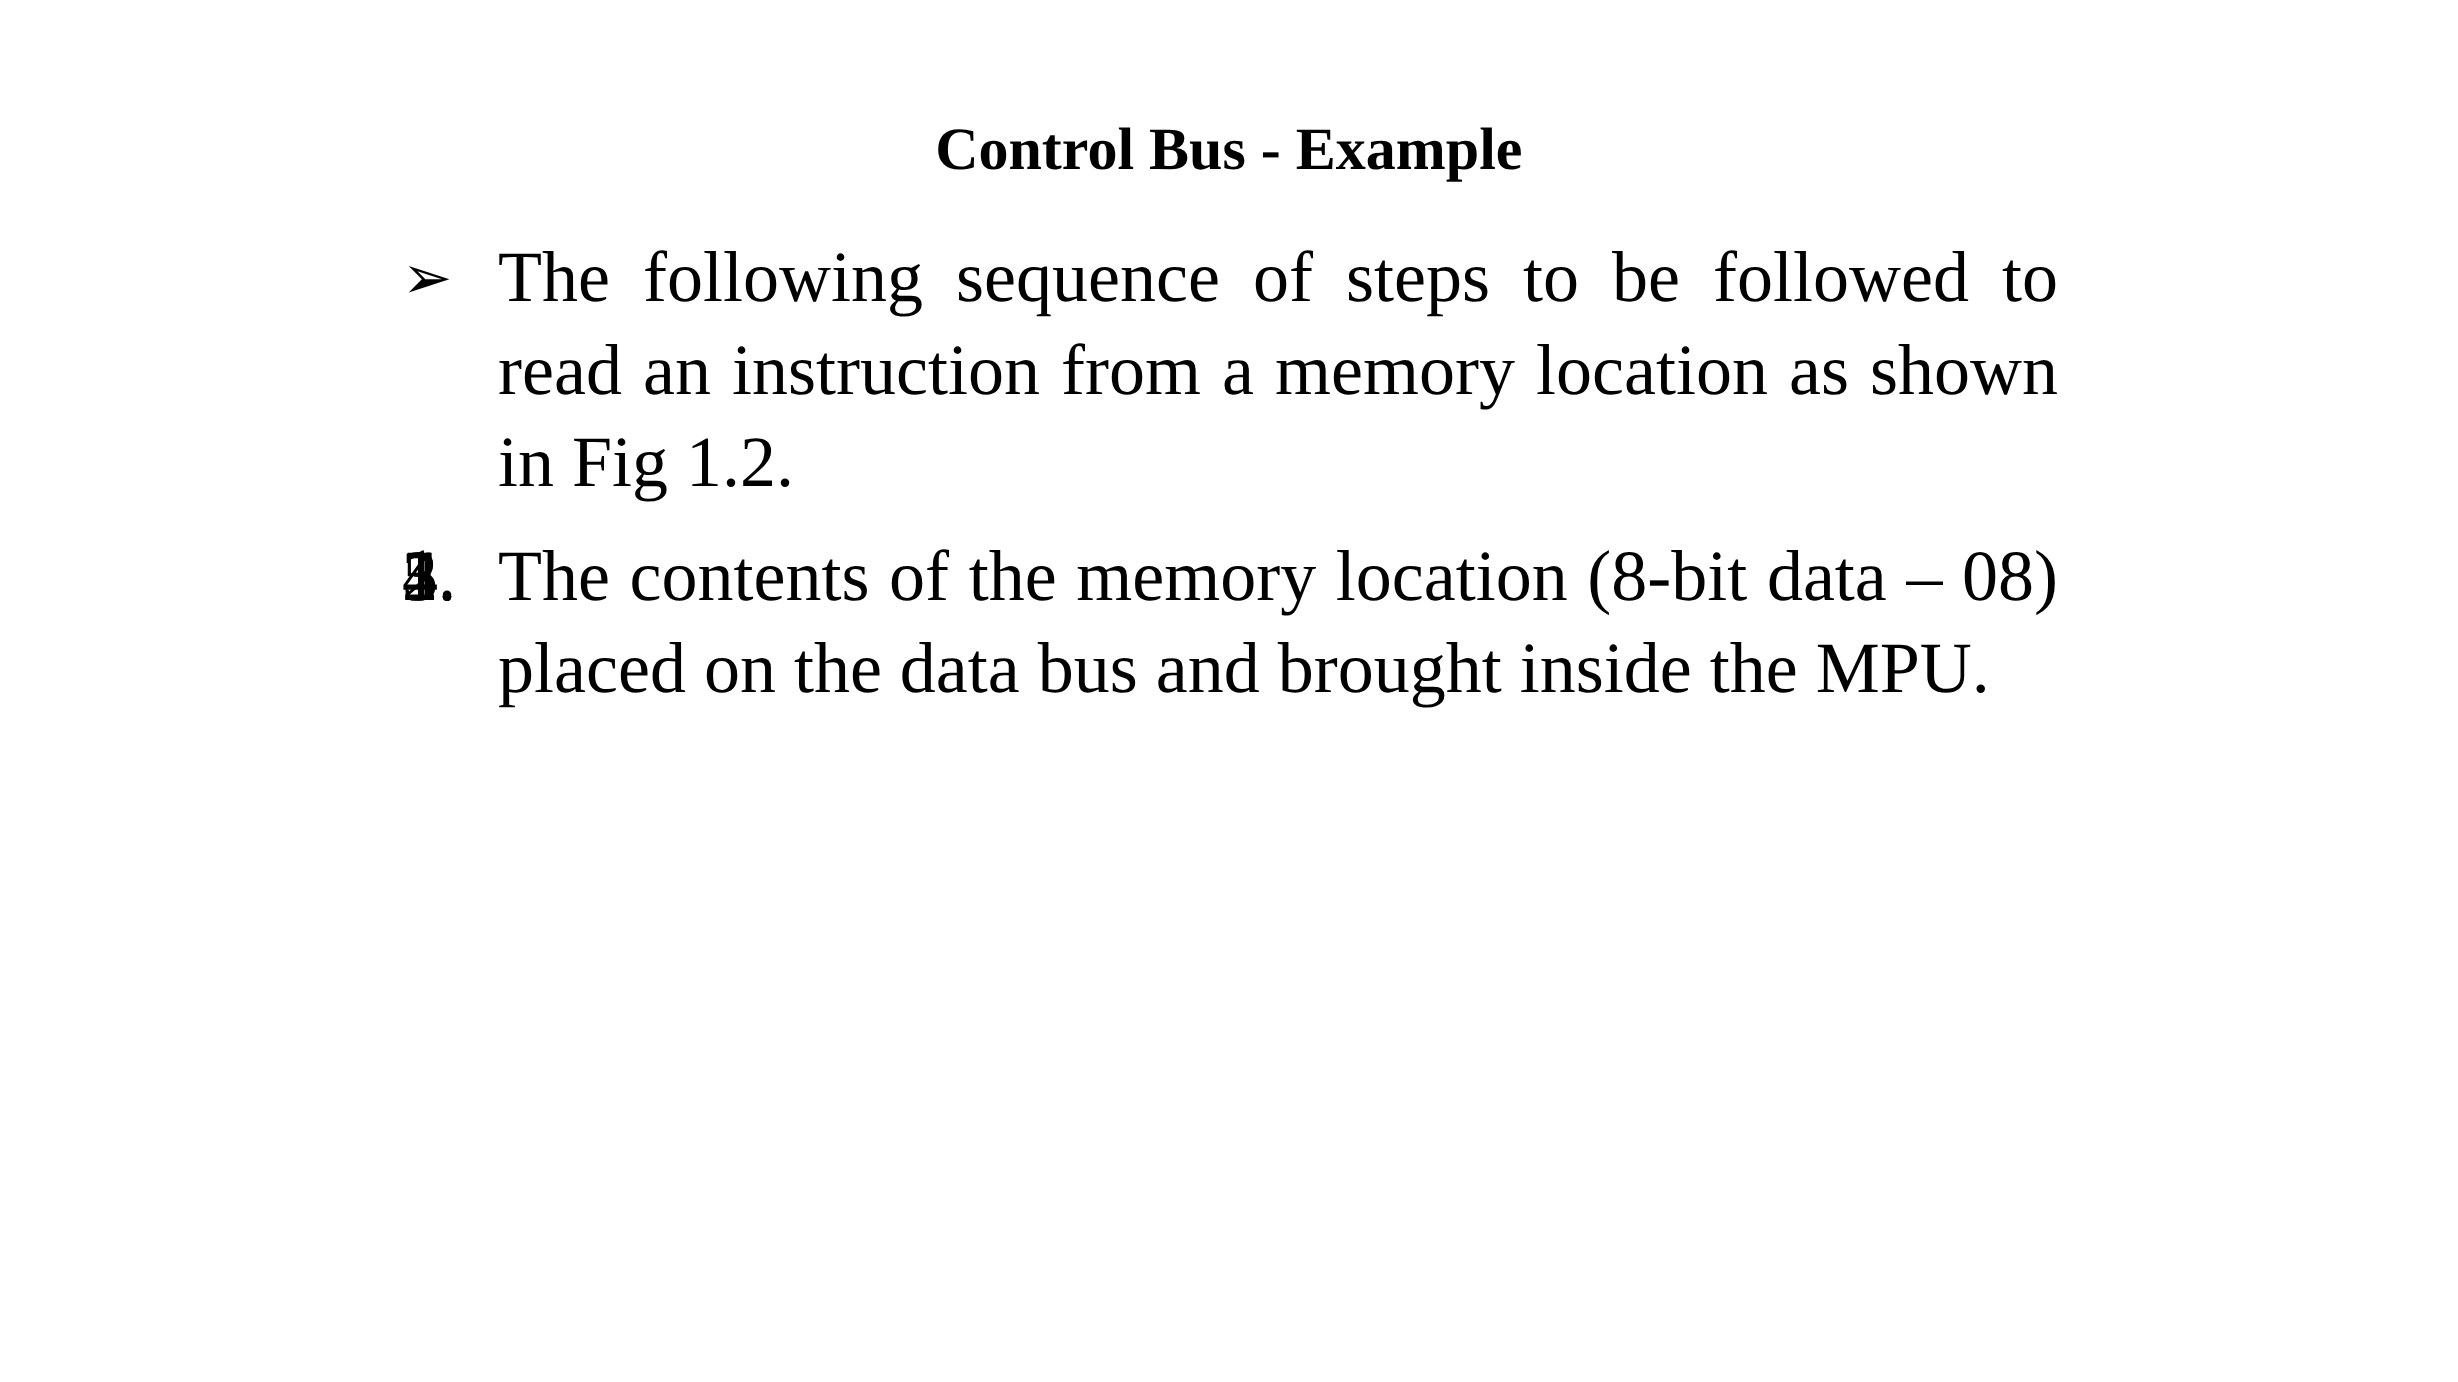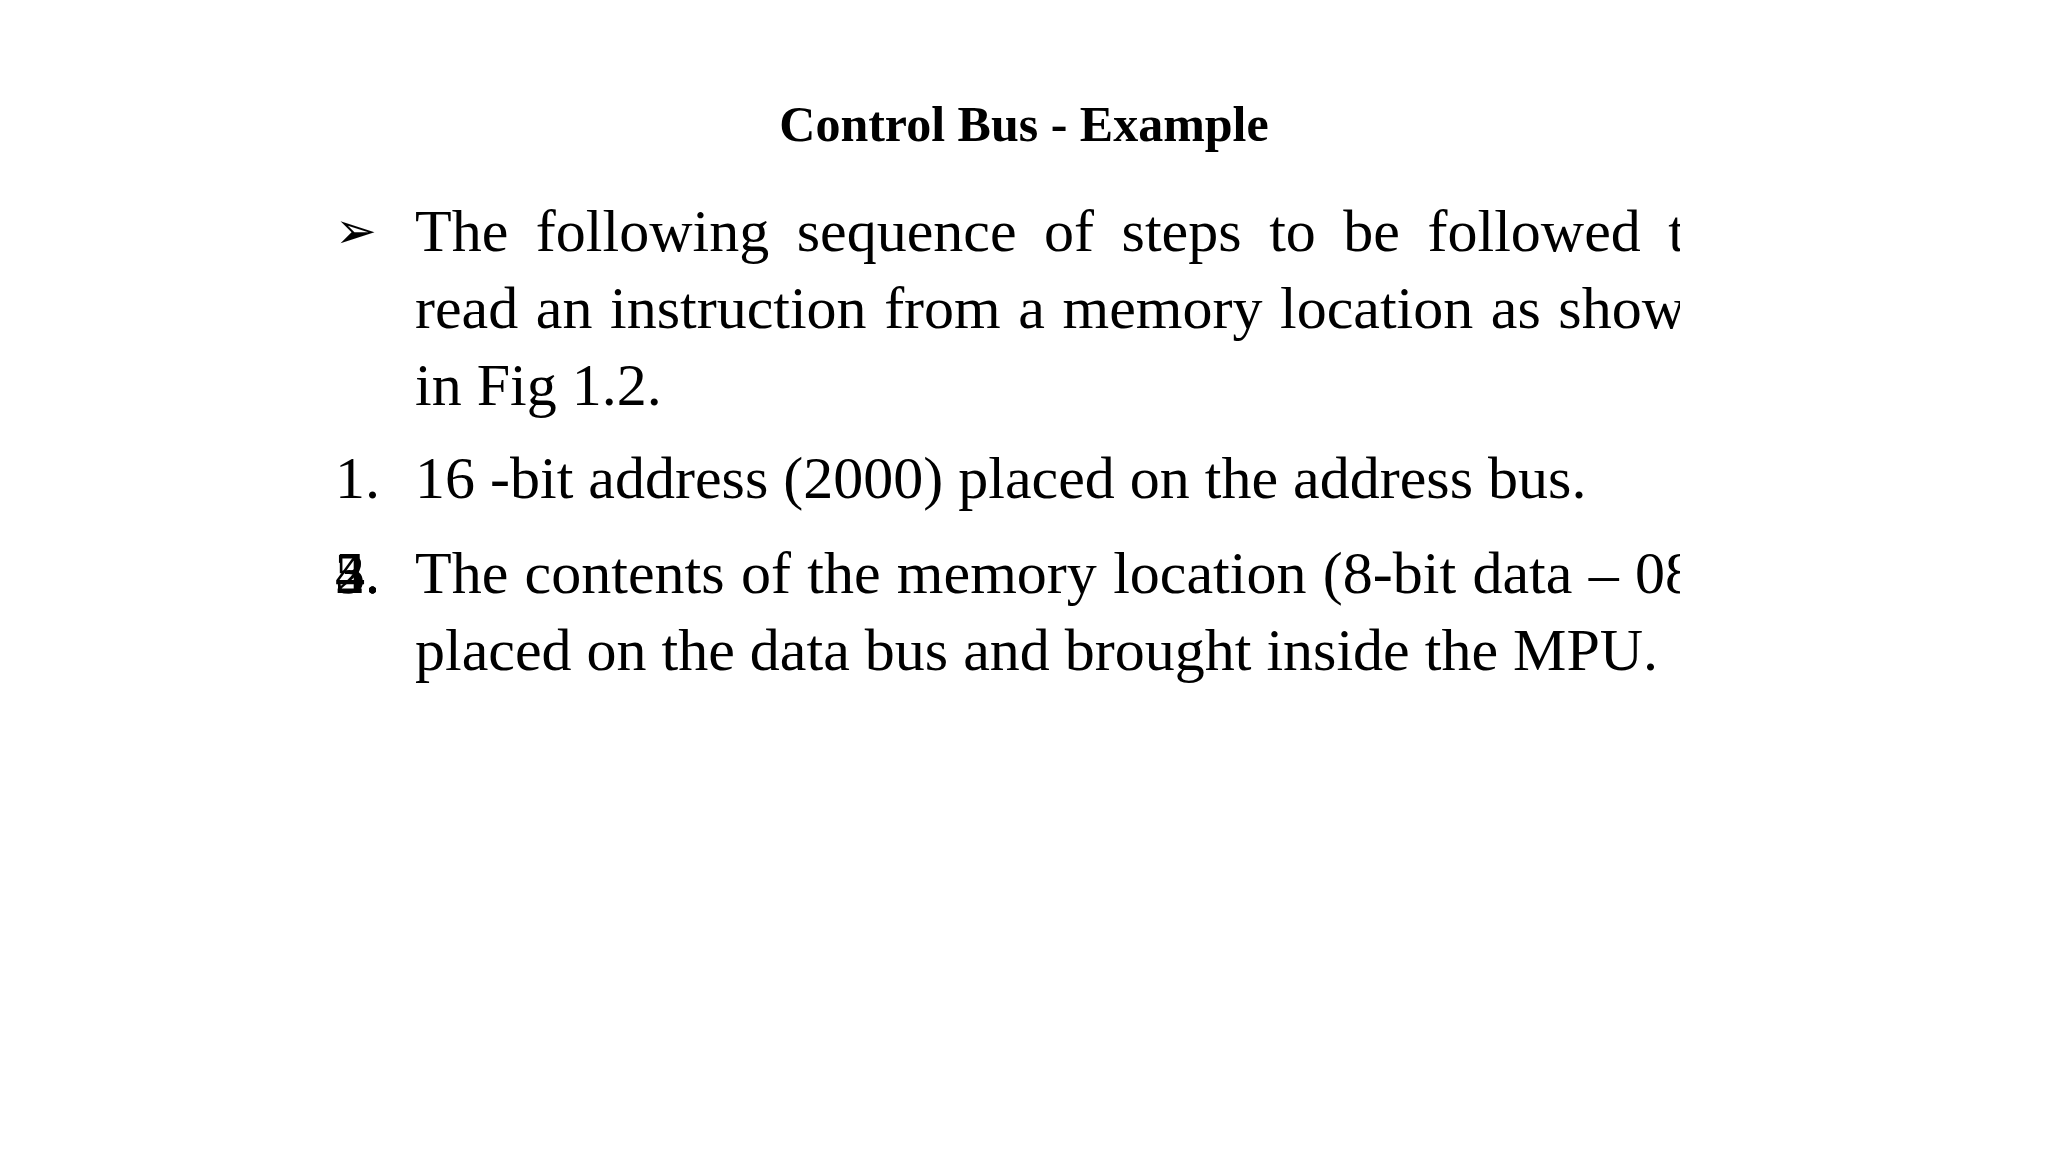--- a/index.html
+++ b/index.html
@@ -8,20 +8,21 @@
     background: #ffffff;
   }
   .slide {
     position: relative;
     width: 1680px;
     height: 1152px;
     background: #ffffff;
     color: #000000;
     font-family: "Liberation Serif", "DejaVu Serif", serif;
     overflow: hidden;
+    padding-left: 40px;
   }
   .slide-title {
     position: absolute;
     top: 93px;
     left: 0;
     width: 2048px;
     text-align: center;
     font-size: 50px;
     line-height: 62px;
     font-weight: bold;
@@ -71,21 +72,20 @@
 
   <div class="content">
 
     <div class="para lead-para">
       <span class="marker">➢</span>
       <span>The following sequence of steps to be followed to read an instruction from a memory location as shown in Fig 1.2.</span>
     </div>
 
     <div class="para step gap-after">
       <span class="marker">1.</span>
-      <span>16 -bit address (2000) placed on the address bus.</span>
     </div>
 
     <div class="para step">
       <span class="marker">2.</span>
     </div>
 
     <div class="para step">
       <span class="marker">3.</span>
     </div>
 

